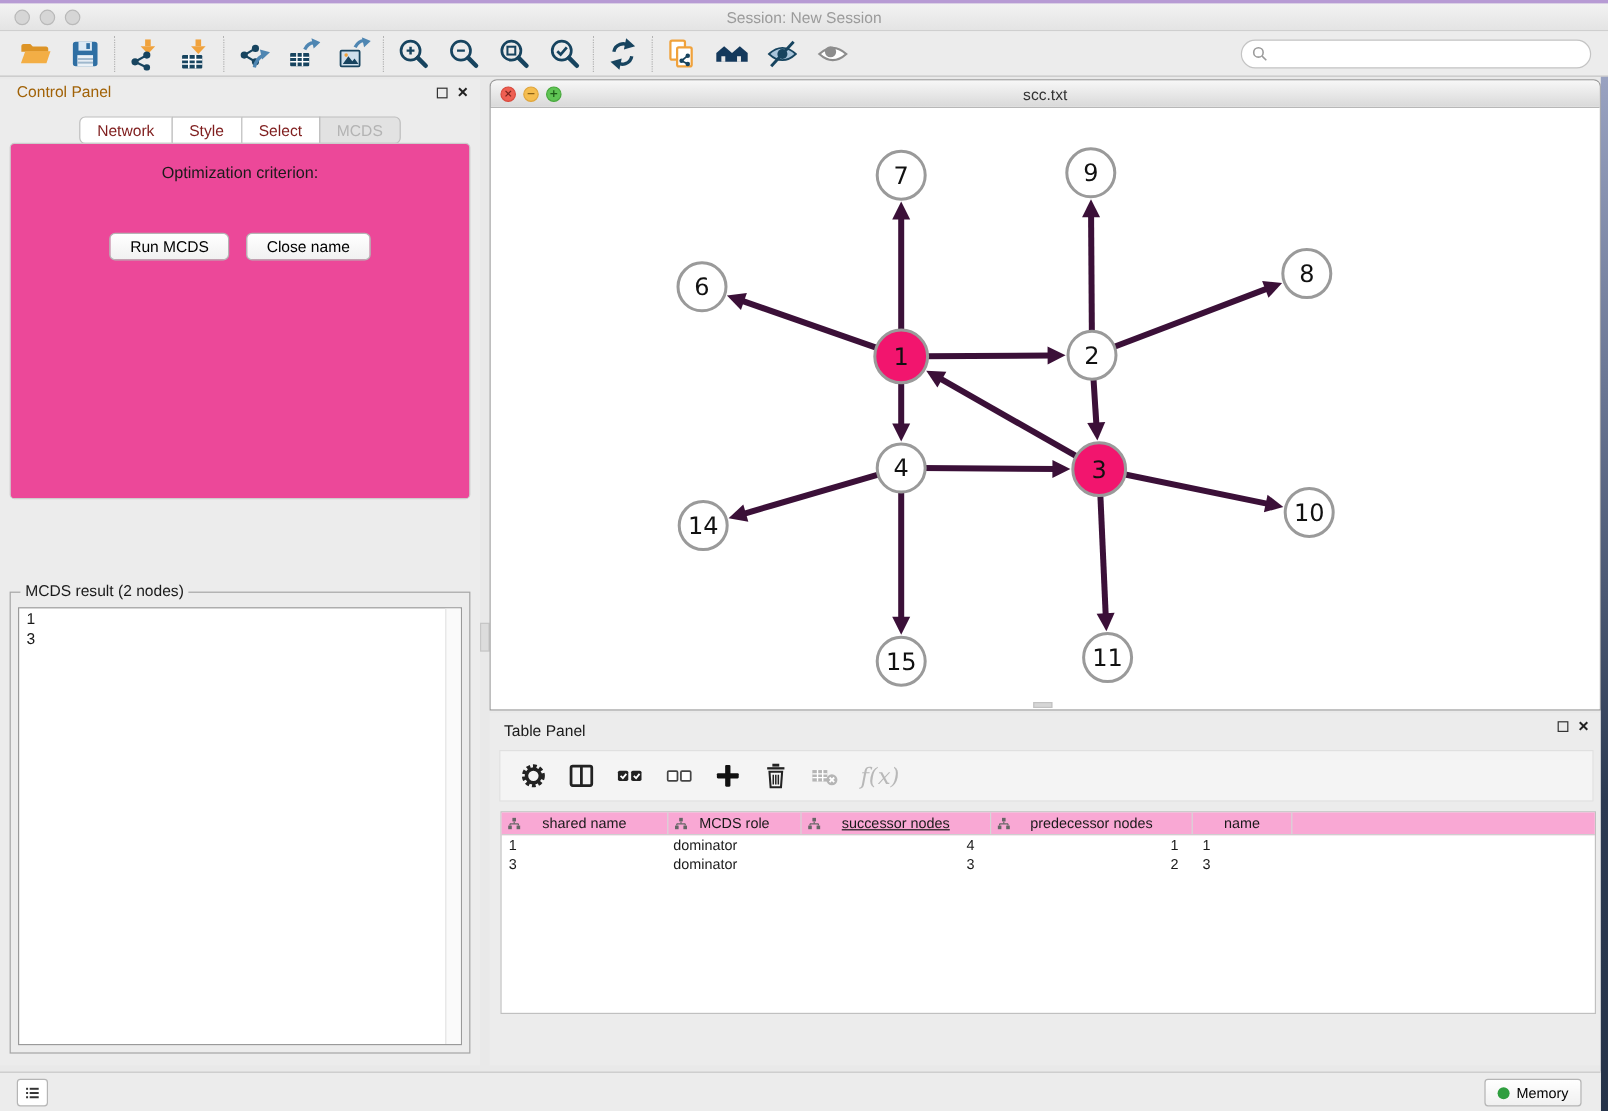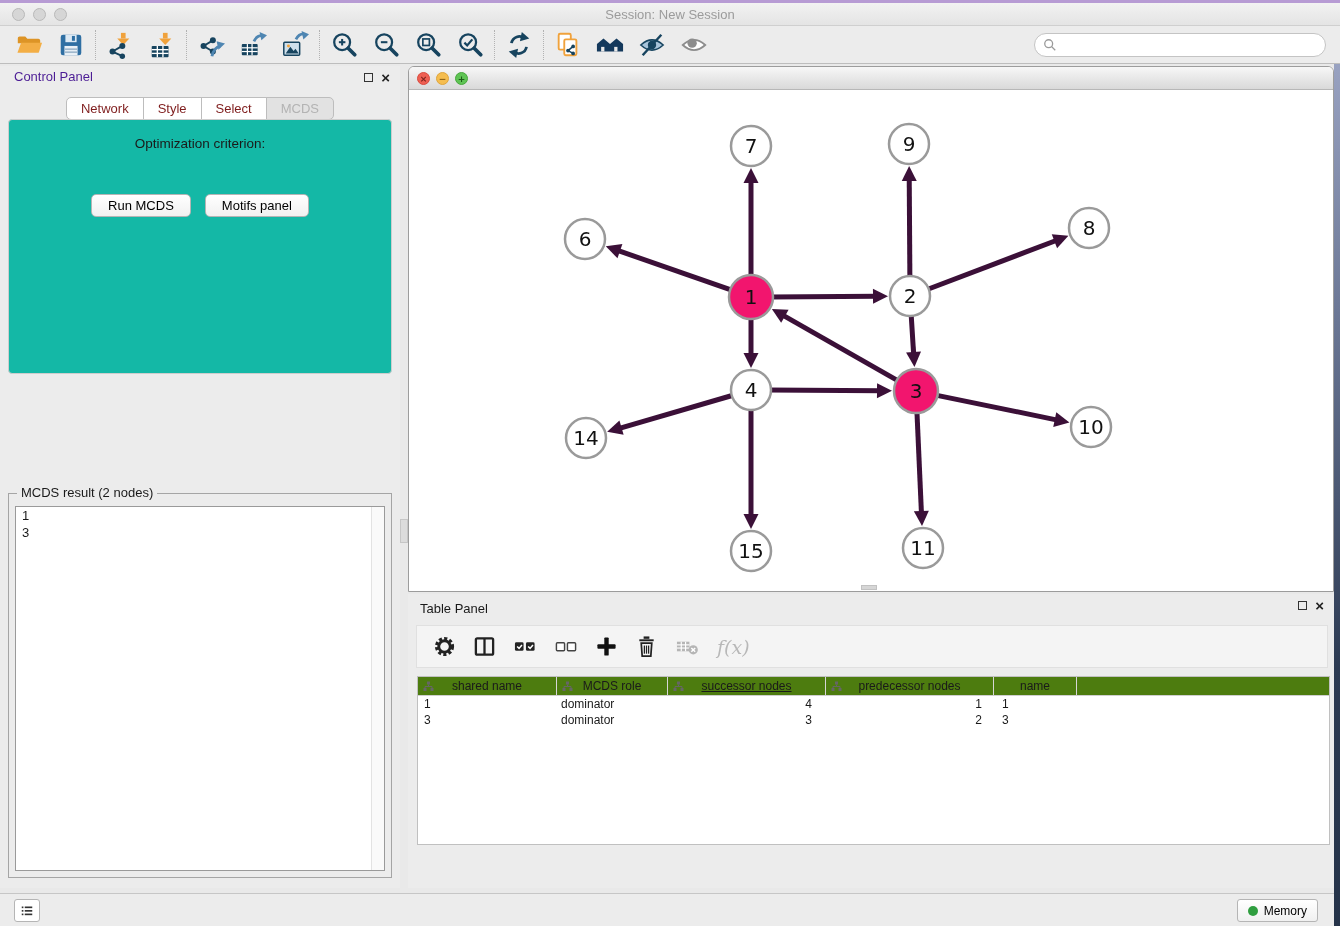--- a/index.html
+++ b/index.html
@@ -21,31 +21,31 @@
   .search-wrap{position:absolute;right:14px;top:7px;width:292px;height:24px;background:#fff;
     border:1px solid #c4c4c4;border-radius:12px;display:flex;align-items:center;padding:0 8px;}
   .search-wrap input{border:none;outline:none;flex:1;font:12px "Liberation Sans",sans-serif;background:transparent;}
   
   .workspace{position:absolute;left:0;top:64px;width:1340px;height:829px;background:#e9e9e9;}
   .desktop-right{position:absolute;left:1334px;top:64px;width:6px;height:862px;
     background:linear-gradient(#99a2c1 0%,#6a7694 30%,#2c3a52 70%,#253349 100%);}
   
   .control-panel{position:absolute;left:0;top:2px;width:400px;height:822px;background:#ececec;}
   .cp-header{position:absolute;left:0;top:0;width:100%;height:28px;}
-  .cp-title{position:absolute;left:14px;top:3px;color:#4c1d95;}
+  .cp-title{position:absolute;left:14px;top:3px;color:#a16207;}
   .win-icons{position:absolute;right:10px;top:6px;display:flex;gap:8px;align-items:center;}
   .float-ic{width:9px;height:9px;border:1.5px solid #333;display:inline-block;}
   .close-ic{font-weight:bold;font-size:15px;line-height:11px;color:#222;}
   .cp-tabs{position:absolute;top:31px;left:0;right:0;display:flex;justify-content:center;}
   .seg{border:1px solid #bdbdbd;background:#fff;padding:3px 14px;font:13px "Liberation Sans",sans-serif;
     margin-left:-1px;cursor:pointer;color:#7f1d1d;}
   .seg.first{border-radius:5px 0 0 5px;margin-left:0;}
   .seg.last{border-radius:0 5px 5px 0;}
   .seg.disabled-active{background:#e2e2e2;color:#b3b3b3;}
-  .cp-group{position:absolute;left:8px;top:53px;width:384px;height:255px;background:#14b8a6;
+  .cp-group{position:absolute;left:8px;top:53px;width:384px;height:297px;background:#ec4899;
     border:1px solid #cdcdcd;border-radius:4px;}
   .opt-label{position:absolute;top:16px;left:0;right:0;text-align:center;font-size:13.5px;}
   .select-box{position:absolute;left:36px;top:41px;width:308px;height:23px;background:#fff;
     border:1px solid #b3b3b3;border-radius:5px;display:flex;align-items:center;padding:0 26px 0 10px;cursor:pointer;}
   .select-box .stepper{position:absolute;right:4px;top:2px;}
   .cp-buttons{position:absolute;left:0;right:0;top:74px;display:flex;justify-content:center;gap:14px;}
   .pbtn{height:23px;padding:0 16px;background:linear-gradient(#ffffff,#f1f1f1);
     border:1px solid #b5b5b5;border-radius:5px;font:13px "Liberation Sans",sans-serif;cursor:pointer;}
   .result-group{position:absolute;left:8px;top:427px;width:384px;height:385px;border:1px solid #a5a5a5;}
   .result-legend{position:absolute;top:-9px;left:8px;background:#ececec;padding:0 4px;font-size:13px;}
@@ -69,21 +69,21 @@
   .nw-canvas{position:absolute;left:0;top:23px;width:924px;height:501px;background:#fff;}
   .nw-hthumb{position:absolute;left:452px;bottom:1px;width:16px;height:5px;background:#d6d6d6;border:1px solid #c2c2c2;}
   
   .table-panel{position:absolute;left:408px;top:530px;width:926px;height:294px;background:#ececec;}
   .tp-title{position:absolute;left:12px;top:7px;}
   .tp-toolbar{position:absolute;left:8px;top:31px;right:6px;height:43px;background:#f4f4f4;
     border:1px solid #e0e0e0;display:flex;align-items:center;gap:17px;padding-left:16px;}
   .tico{border:none;background:transparent;padding:0;display:flex;align-items:center;cursor:pointer;}
   .fx-label{font-family:"DejaVu Serif",serif;font-style:italic;font-size:19px;color:#b8b8b8;}
   .grid-wrap{position:absolute;left:9px;top:82px;width:913px;height:169px;background:#fff;border:1px solid #c0c0c0;}
-  .grid-header{display:flex;height:19px;background:#4d7c0f;border-bottom:1px solid #cfcfcf;}
+  .grid-header{display:flex;height:19px;background:#f9a8d4;border-bottom:1px solid #cfcfcf;}
   .th{position:relative;display:flex;align-items:center;justify-content:center;font-size:12px;
     border-right:1px solid #d6d6d6;height:100%;cursor:pointer;}
   .th svg{position:absolute;left:5px;}
   .grid-row{display:flex;height:16px;align-items:center;}
   .td{font-size:12px;height:100%;line-height:16px;white-space:nowrap;overflow:hidden;}
   .tp-tabs{position:absolute;left:0;right:0;top:266px;display:flex;justify-content:center;}
   .tp-tabs .seg{padding:3px 16px;}
   
   .status-bar{position:absolute;left:0;top:893px;width:1334px;height:33px;background:#ececec;border-top:1px solid #c6c6c6;}
   .list-btn{position:absolute;left:14px;top:5px;width:26px;height:23px;background:#fff;
@@ -287,21 +287,21 @@
       <div class="cp-tabs" id="cp-tabs">
           <button class="seg first">Network</button>
           <button class="seg">Style</button>
           <button class="seg">Select</button>
           <button class="seg last disabled-active">MCDS</button>
         </div>
       <div class="cp-group">
         <div class="opt-label">Optimization criterion:</div>
         <div class="cp-buttons">
           <button class="pbtn">Run MCDS</button>
-          <button class="pbtn">Motifs panel</button>
+          <button class="pbtn">Close name</button>
         </div>
       </div>
       <div class="result-group">
         <span class="result-legend">MCDS result (2 nodes)</span>
         <div class="result-inner" id="result-lines">
           <div class="result-line">1</div>
             <div class="result-line">3</div>
             <div class="vscroll"></div>
         </div>
       </div>
@@ -309,20 +309,21 @@
 
     <div class="splitter-thumb"></div>
 
     <div class="network-window">
       <div class="nw-titlebar">
         <div class="lights">
           <span class="light red">×</span>
           <span class="light yellow">−</span>
           <span class="light green">+</span>
         </div>
+        <div class="nw-title">scc.txt</div>
       </div>
       <div class="nw-canvas">
         <svg id="graph" width="924" height="501" viewBox="0 0 924 501">
             <line x1="342" y1="188" x2="342" y2="89" stroke="#3b1038" stroke-width="5"></line>
             <polygon points="342,78 349.5,93 334.5,93" fill="#3b1038"></polygon>
             <line x1="324.0633246997125" y1="200.73296887098388" x2="207.153172889973" y2="159.8848435398701" stroke="#3b1038" stroke-width="5"></line>
             <polygon points="196.76878192664867,156.2565623599134 213.4031431356978,154.12395194849685 208.45548698121138,168.28448508030274" fill="#3b1038"></polygon>
             <line x1="360.99962423487295" y1="206.88050550795677" x2="468.0006526446944" y2="206.2075430651277" stroke="#3b1038" stroke-width="5"></line>
             <polygon points="479.0004350964629,206.13836204341848 464.0479006315803,213.73255147195508 463.95356287470406,198.73284812863434" fill="#3b1038"></polygon>
             <line x1="342" y1="226" x2="342" y2="267" stroke="#3b1038" stroke-width="5"></line>

